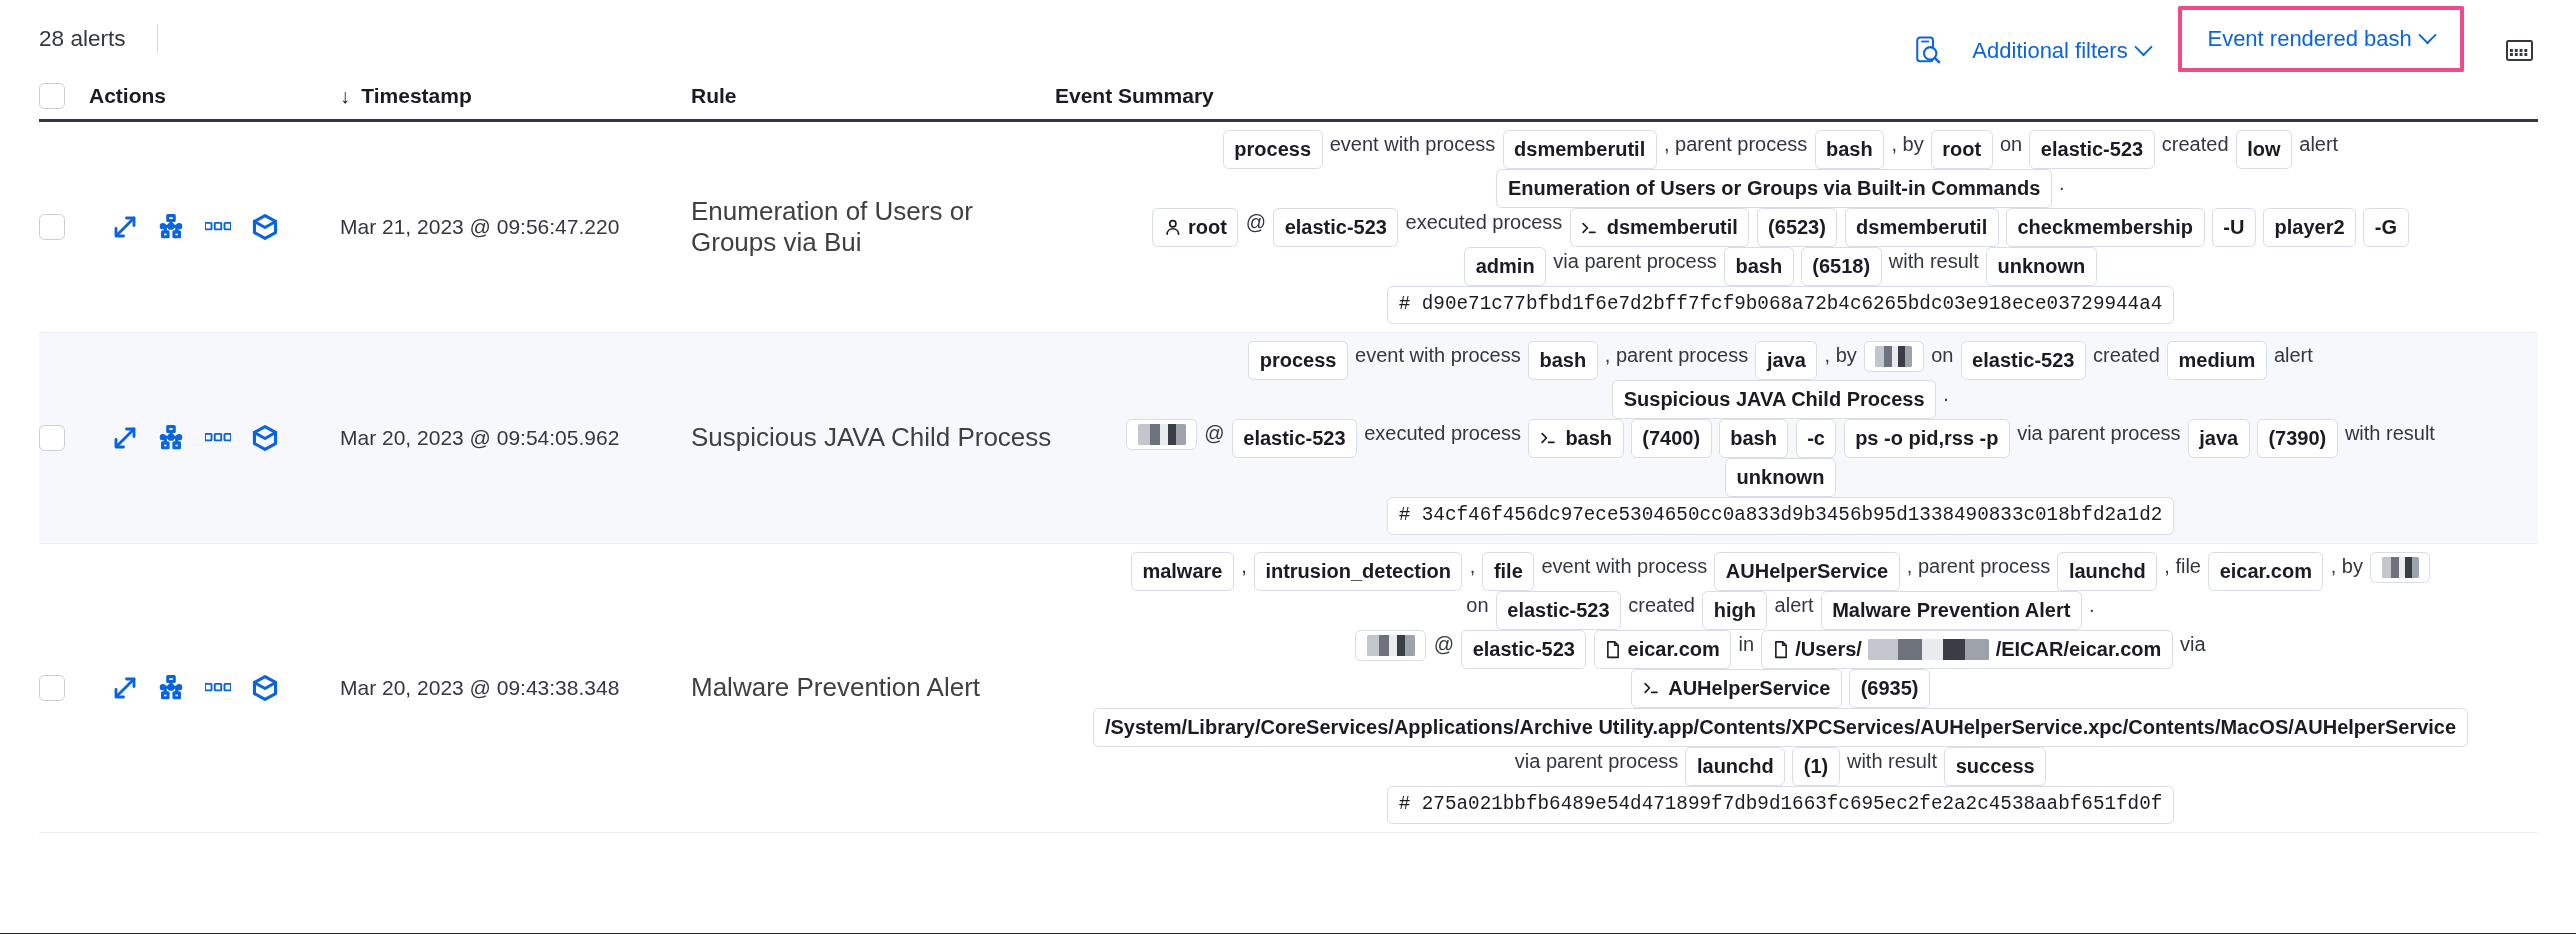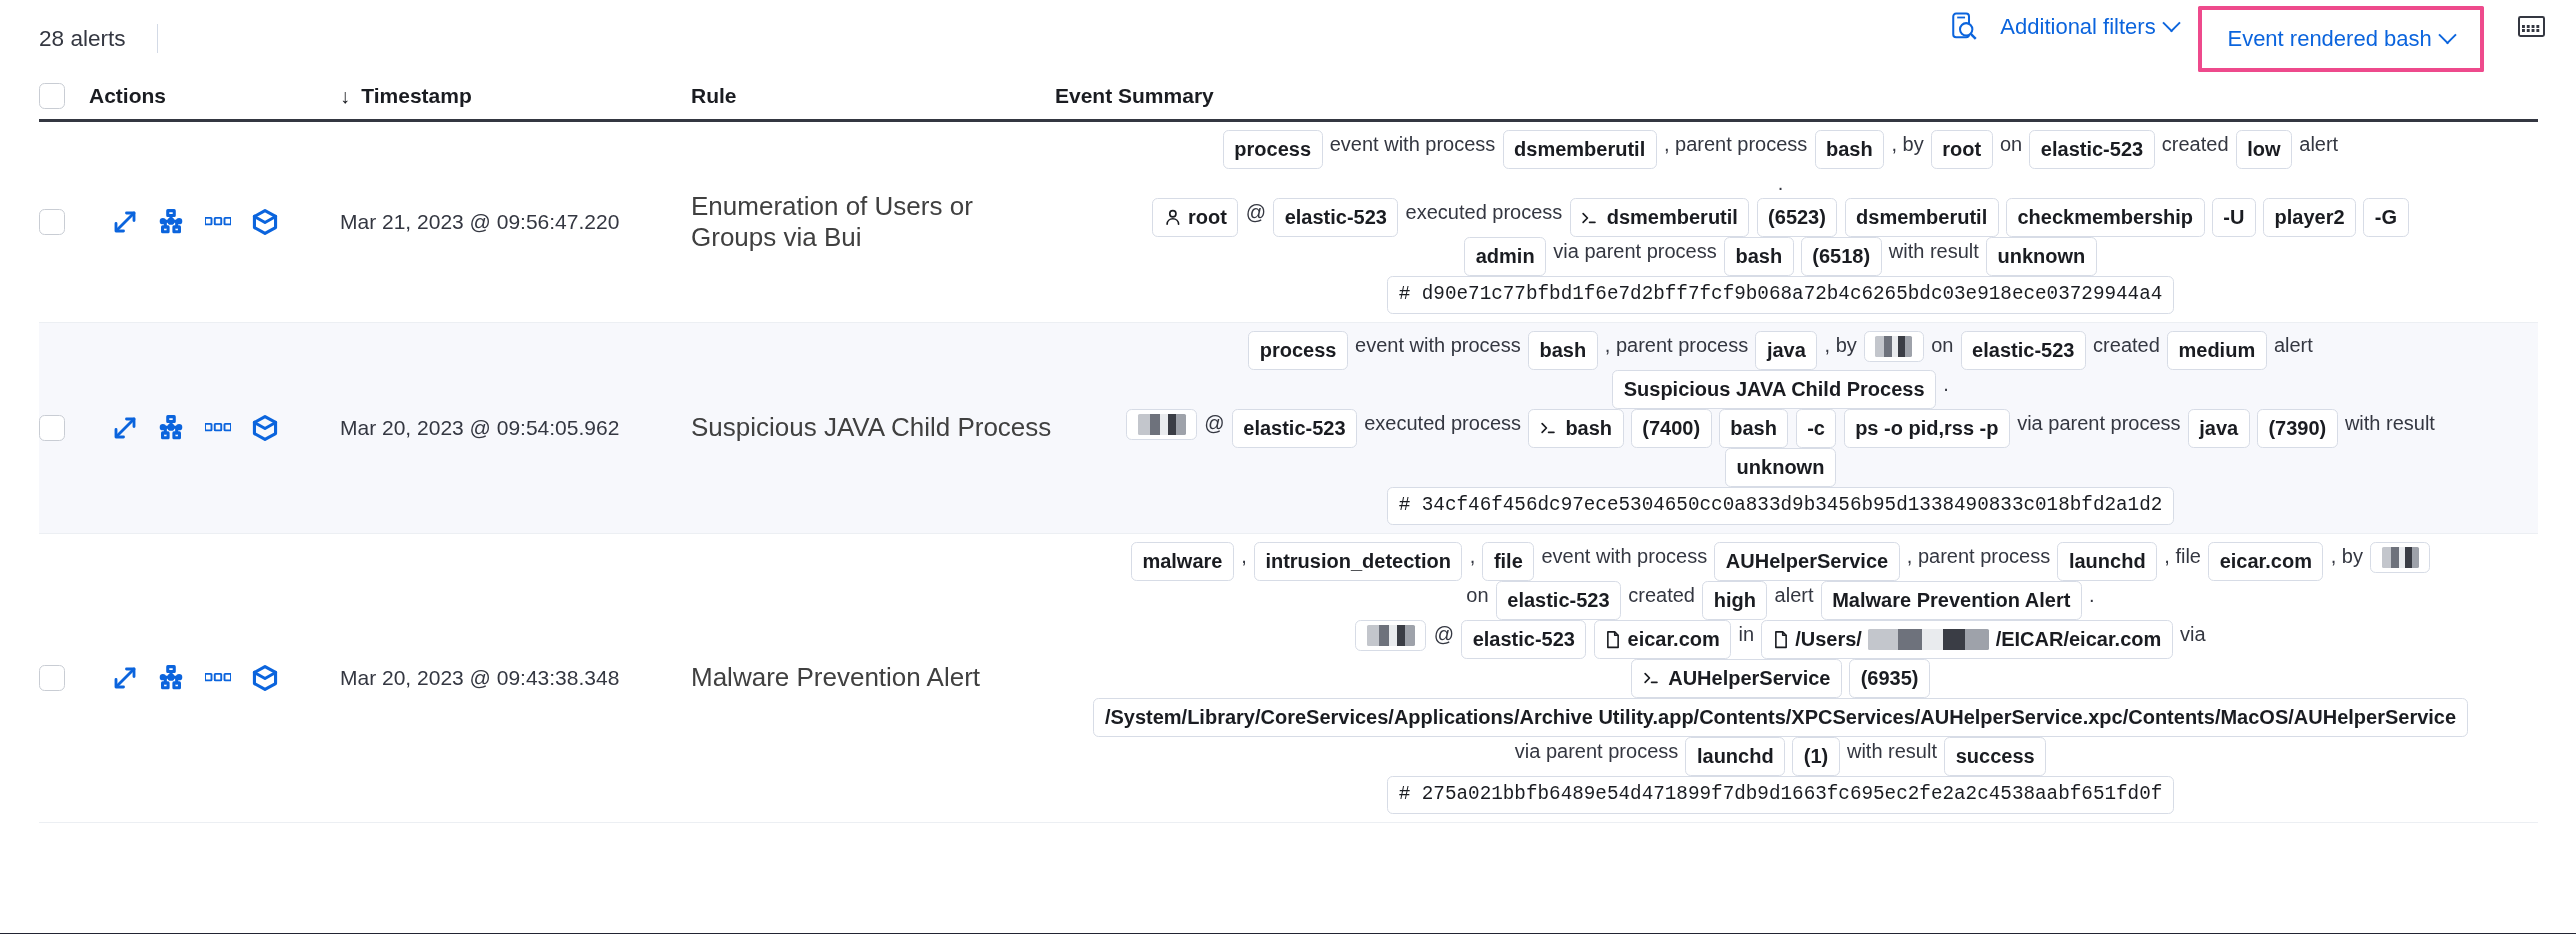--- a/index.html
+++ b/index.html
@@ -42,23 +42,23 @@
   .vsep {
     display: inline-block;
     width: 0.8px;
     height: 29px;
     background: #d3dae6;
     margin-left: 26px;
   }
   .toolbar-right {
     margin-left: auto;
     display: flex;
-    align-items: flex-start;
-    padding-right: 24px;
-    gap: 0px;
+    align-items: flex-end;
+    padding-right: 36px;
+    gap: 8px;
   }
   .tb-icon-btn {
     width: 42px; height: 42px;
     display: flex; align-items: center; justify-content: center;
     color: #0b64dd;
   }
   .tb-link {
     display: flex;
     align-items: center;
     gap: 9.7px;
@@ -306,20 +306,21 @@
               <span class="chip">bash</span>
               <span class="txt">, by</span>
               <span class="chip">root</span>
               <span class="txt">on</span>
               <span class="chip">elastic-523</span>
               <span class="txt">created</span>
               <span class="chip">low</span>
               <span class="txt">alert</span>
             </div>
             <div class="sumline">
+              <span class="chip">Enumeration of Users or Groups via Built-in Commands</span>
               <span class="txt">.</span>
             </div>
             <div class="sumline">
               <span class="chip"><span class="ic">
                   <svg width="17.7" height="19.3" viewBox="0 0 16 16" fill="none" stroke="#1a1c21" stroke-width="1.5" stroke-linecap="round">
                     <circle cx="8" cy="4.5" r="2.8"></circle>
                     <path d="M2.8 14c0-3 2.4-5 5.2-5s5.2 2 5.2 5"></path>
                   </svg>
                 </span>root</span>
               <span class="txt">@</span>

